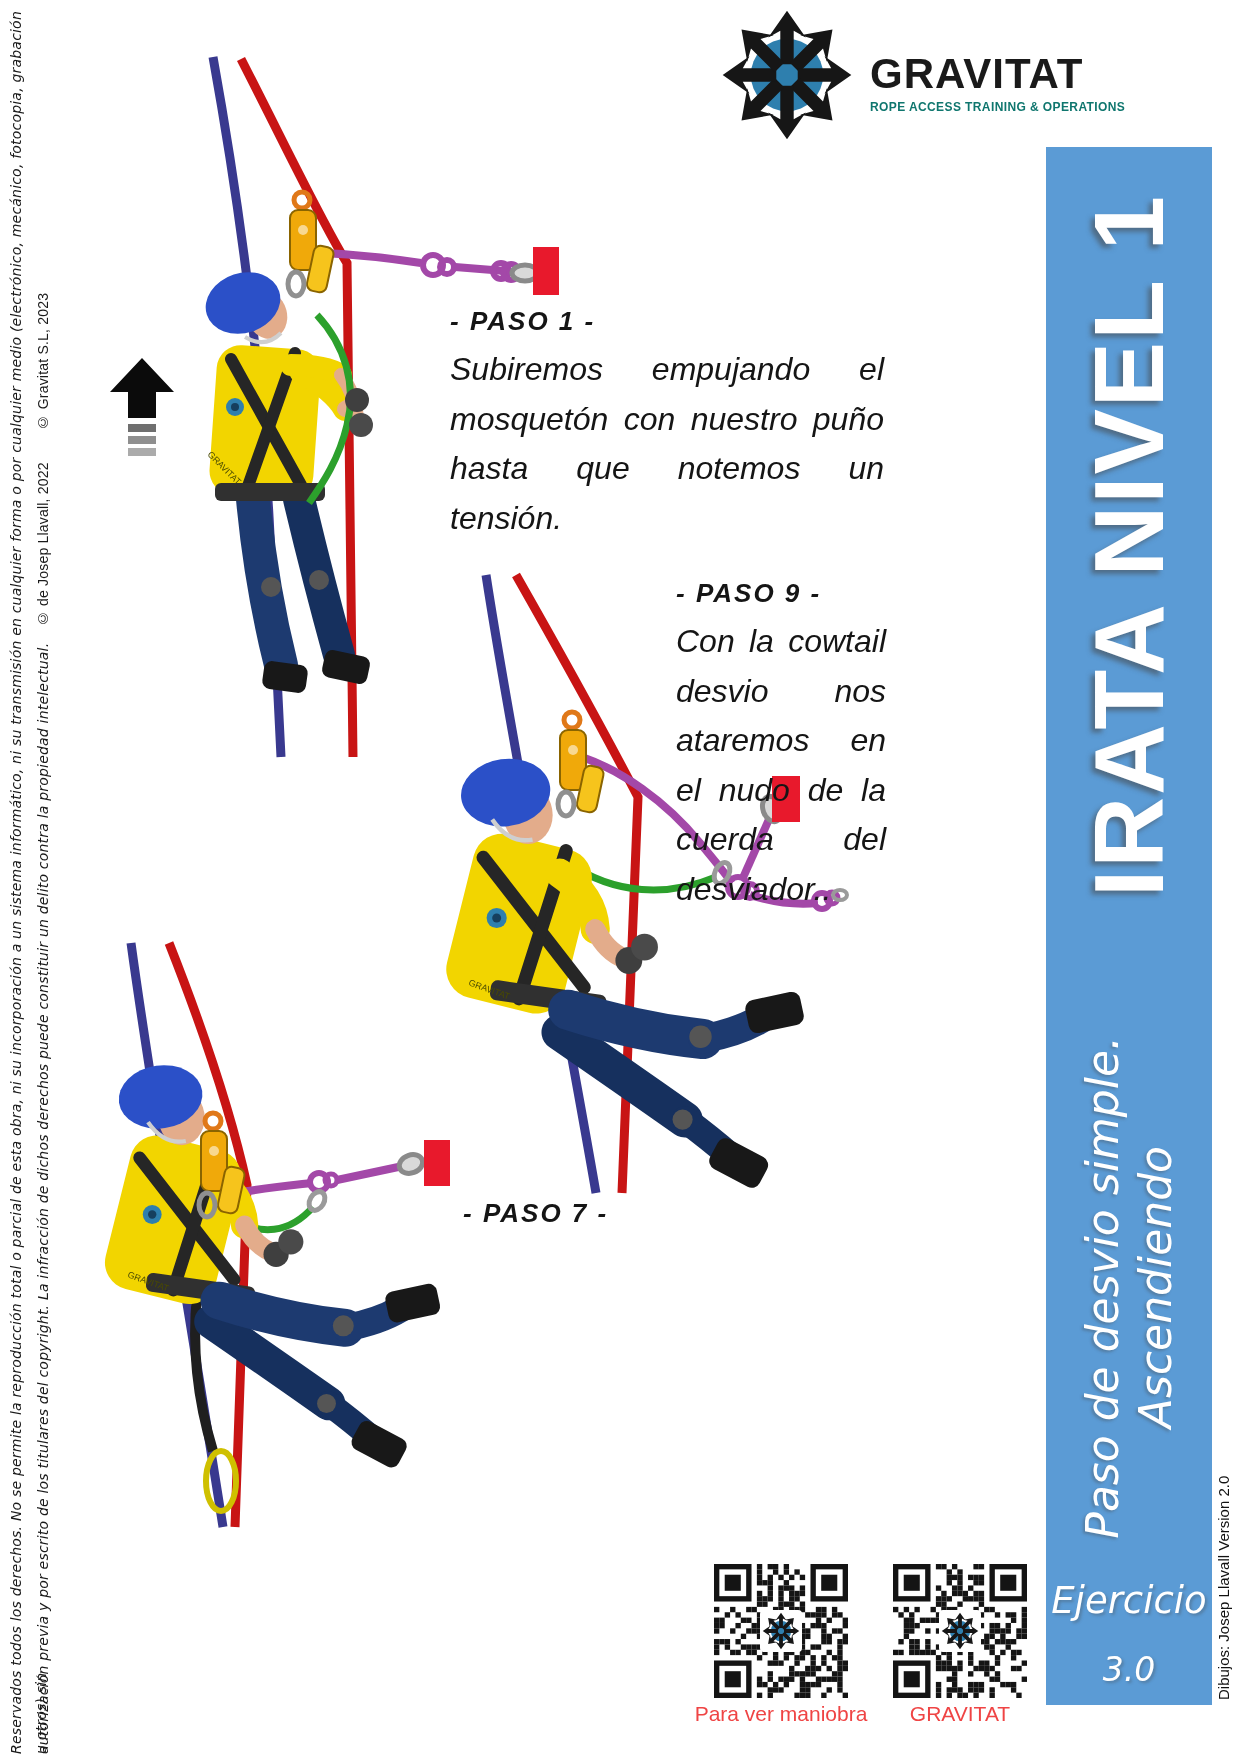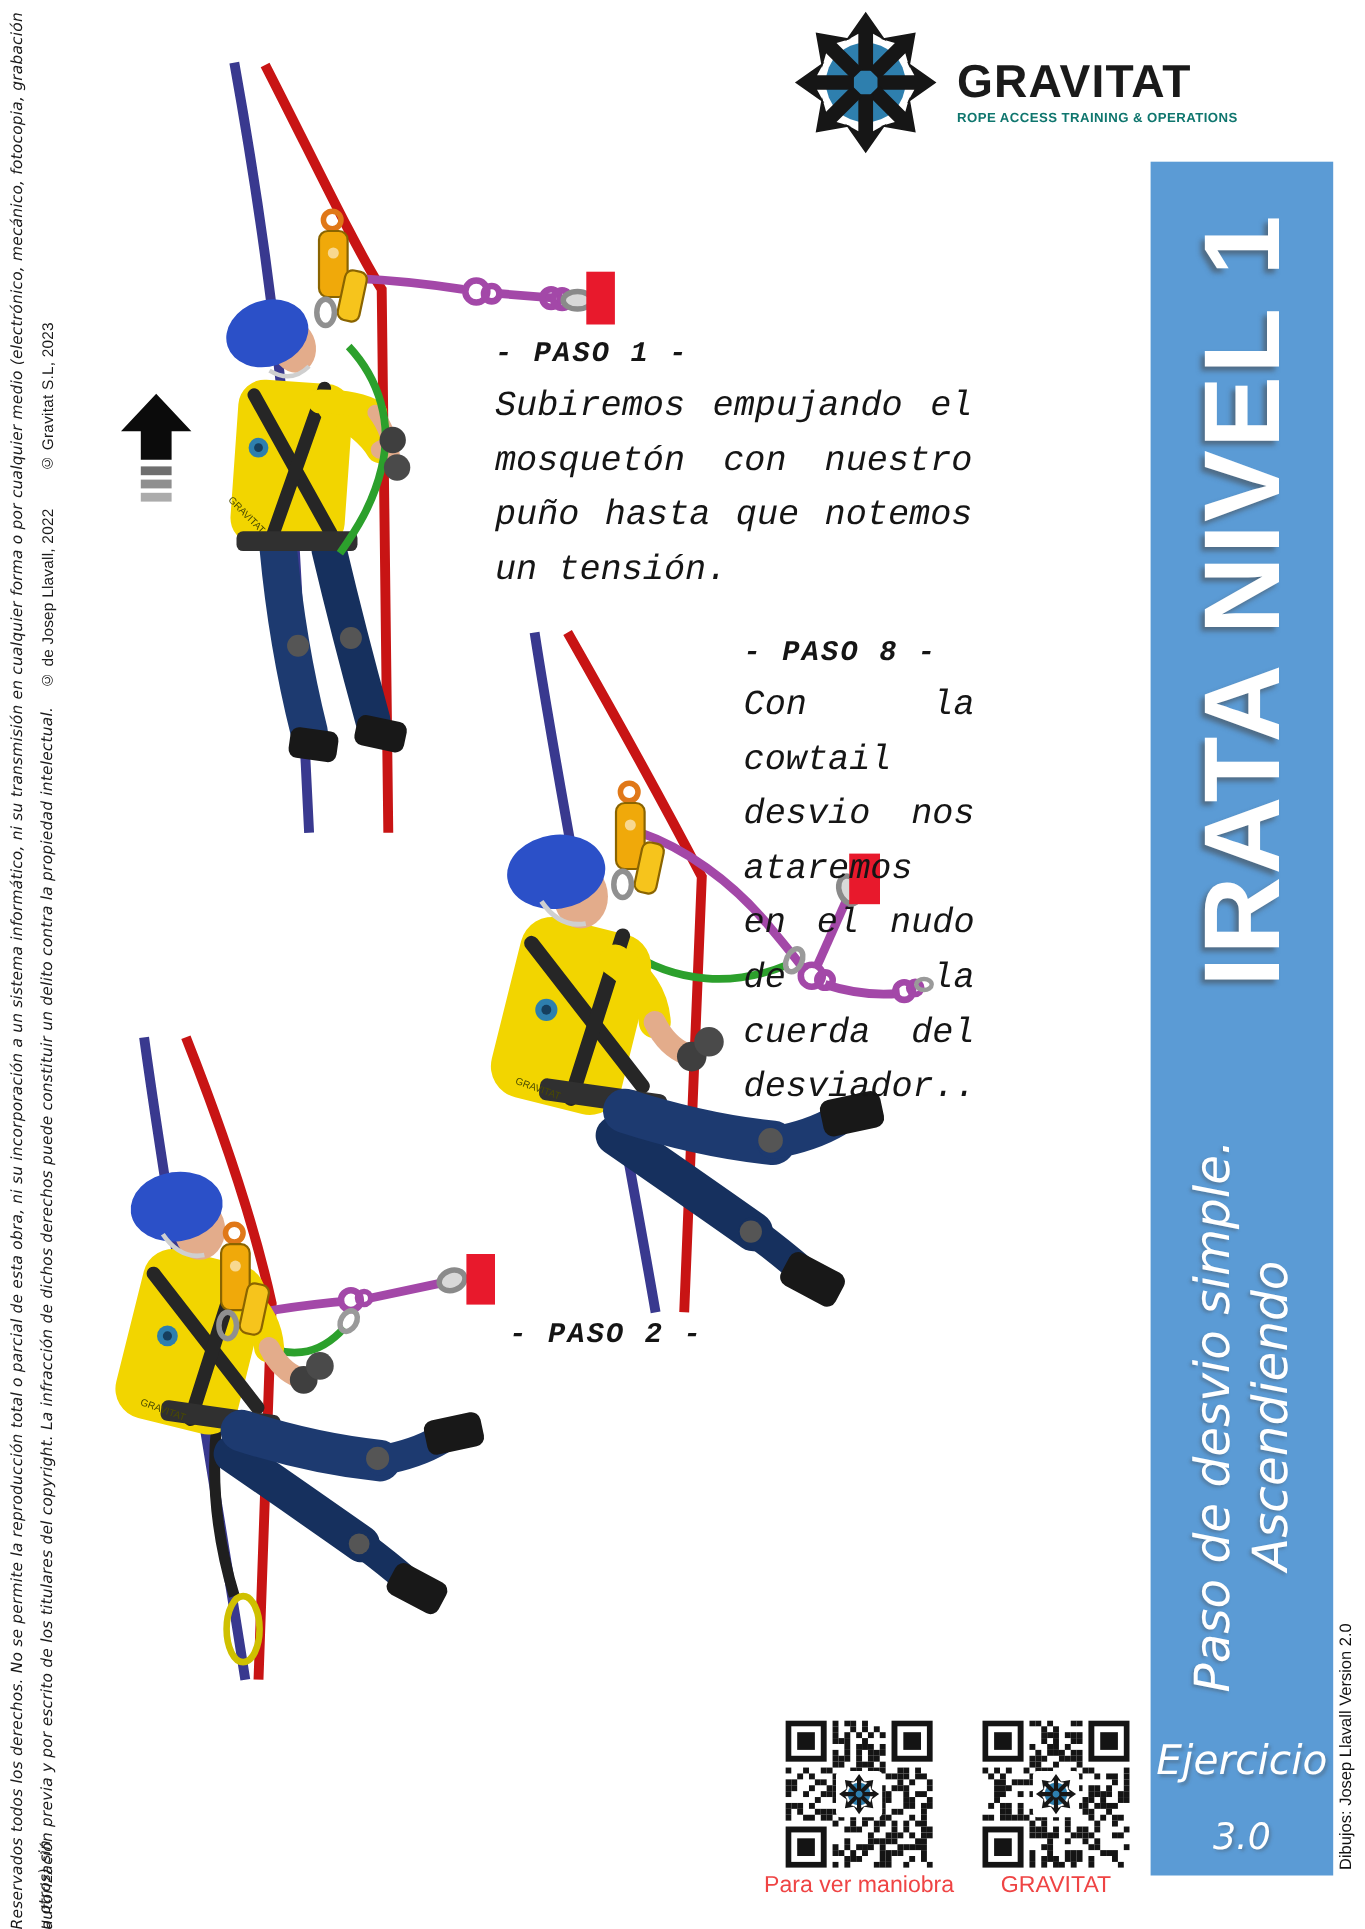--- a/index.html
+++ b/index.html
@@ -25,21 +25,21 @@
   .logo-compass { width:134px; height:134px; }
   .logo-text { margin-left:16px; margin-top:14px; }
   .logo-name { font-size:42px; font-weight:bold; letter-spacing:1px; color:#1a1a1a; }
   .logo-tag  { font-size:12px; font-weight:bold; letter-spacing:0.4px; color:#0f766e; margin-top:2px; }
   
   .fig { position:absolute; }
   .fig1 { left:95px;  top:15px;  width:480px; height:750px; }
   .fig2 { left:420px; top:565px; width:430px; height:640px; }
   .fig3 { left:85px;  top:935px; width:400px; height:600px; }
   
-  .step { position:absolute; font-family:Liberation Mono, monospace; font-style:italic; color:#151515; }
+  .step { position:absolute; font-family:Liberation Sans, sans-serif; font-style:italic; color:#151515; }
   .step-heading { font-weight:bold; font-size:26px; letter-spacing:2px; margin-bottom:8px; }
   .step-body { font-size:32px; line-height:1.55; text-align:justify; }
   .step1 { left:450px; top:306px; width:434px; }
   .step2 { left:676px; top:578px; width:210px; }
   .step3 { left:463px; top:1198px; width:464px; }
   
   .qr { position:absolute; width:134px; height:134px; }
   .qr1 { left:714px; top:1564px; }
   .qr2 { left:893px; top:1564px; }
   .qr-pattern { position:absolute; inset:0; }
@@ -260,25 +260,25 @@
     <use href="#climber-sit" transform="translate(0 122) scale(1.05)"></use>
     <text transform="translate(42 342) rotate(20)" font-size="9" fill="#4a4a00" font-family="Liberation Sans, sans-serif">GRAVITAT</text>
     <use href="#gear-cluster" transform="translate(116 196)"></use>
   </svg>
 
   <div class="step step1">
     <div class="step-heading">- PASO 1 -</div>
     <div class="step-body">Subiremos empujando el mosquetón con nuestro puño hasta que notemos un tensión.</div>
   </div>
   <div class="step step2">
-    <div class="step-heading">- PASO 8 -</div>
+    <div class="step-heading">- PASO 9 -</div>
     <div class="step-body">Con la cowtail desvio nos ataremos en el nudo de la cuerda del desviador..</div>
   </div>
   <div class="step step3">
-    <div class="step-heading">- PASO 2 -</div>
+    <div class="step-heading">- PASO 7 -</div>
   </div>
 
   <div class="qr qr1">
     <div class="qr-pattern"><svg viewBox="0 0 125 125" width="100%" height="100%" fill="#141414" xmlns="http://www.w3.org/2000/svg">
           <rect x="40" y="0" width="5" height="5"></rect>
           <rect x="50" y="0" width="5" height="5"></rect>
           <rect x="55" y="0" width="5" height="5"></rect>
           <rect x="65" y="0" width="5" height="5"></rect>
           <rect x="40" y="5" width="5" height="5"></rect>
           <rect x="55" y="5" width="5" height="5"></rect>

